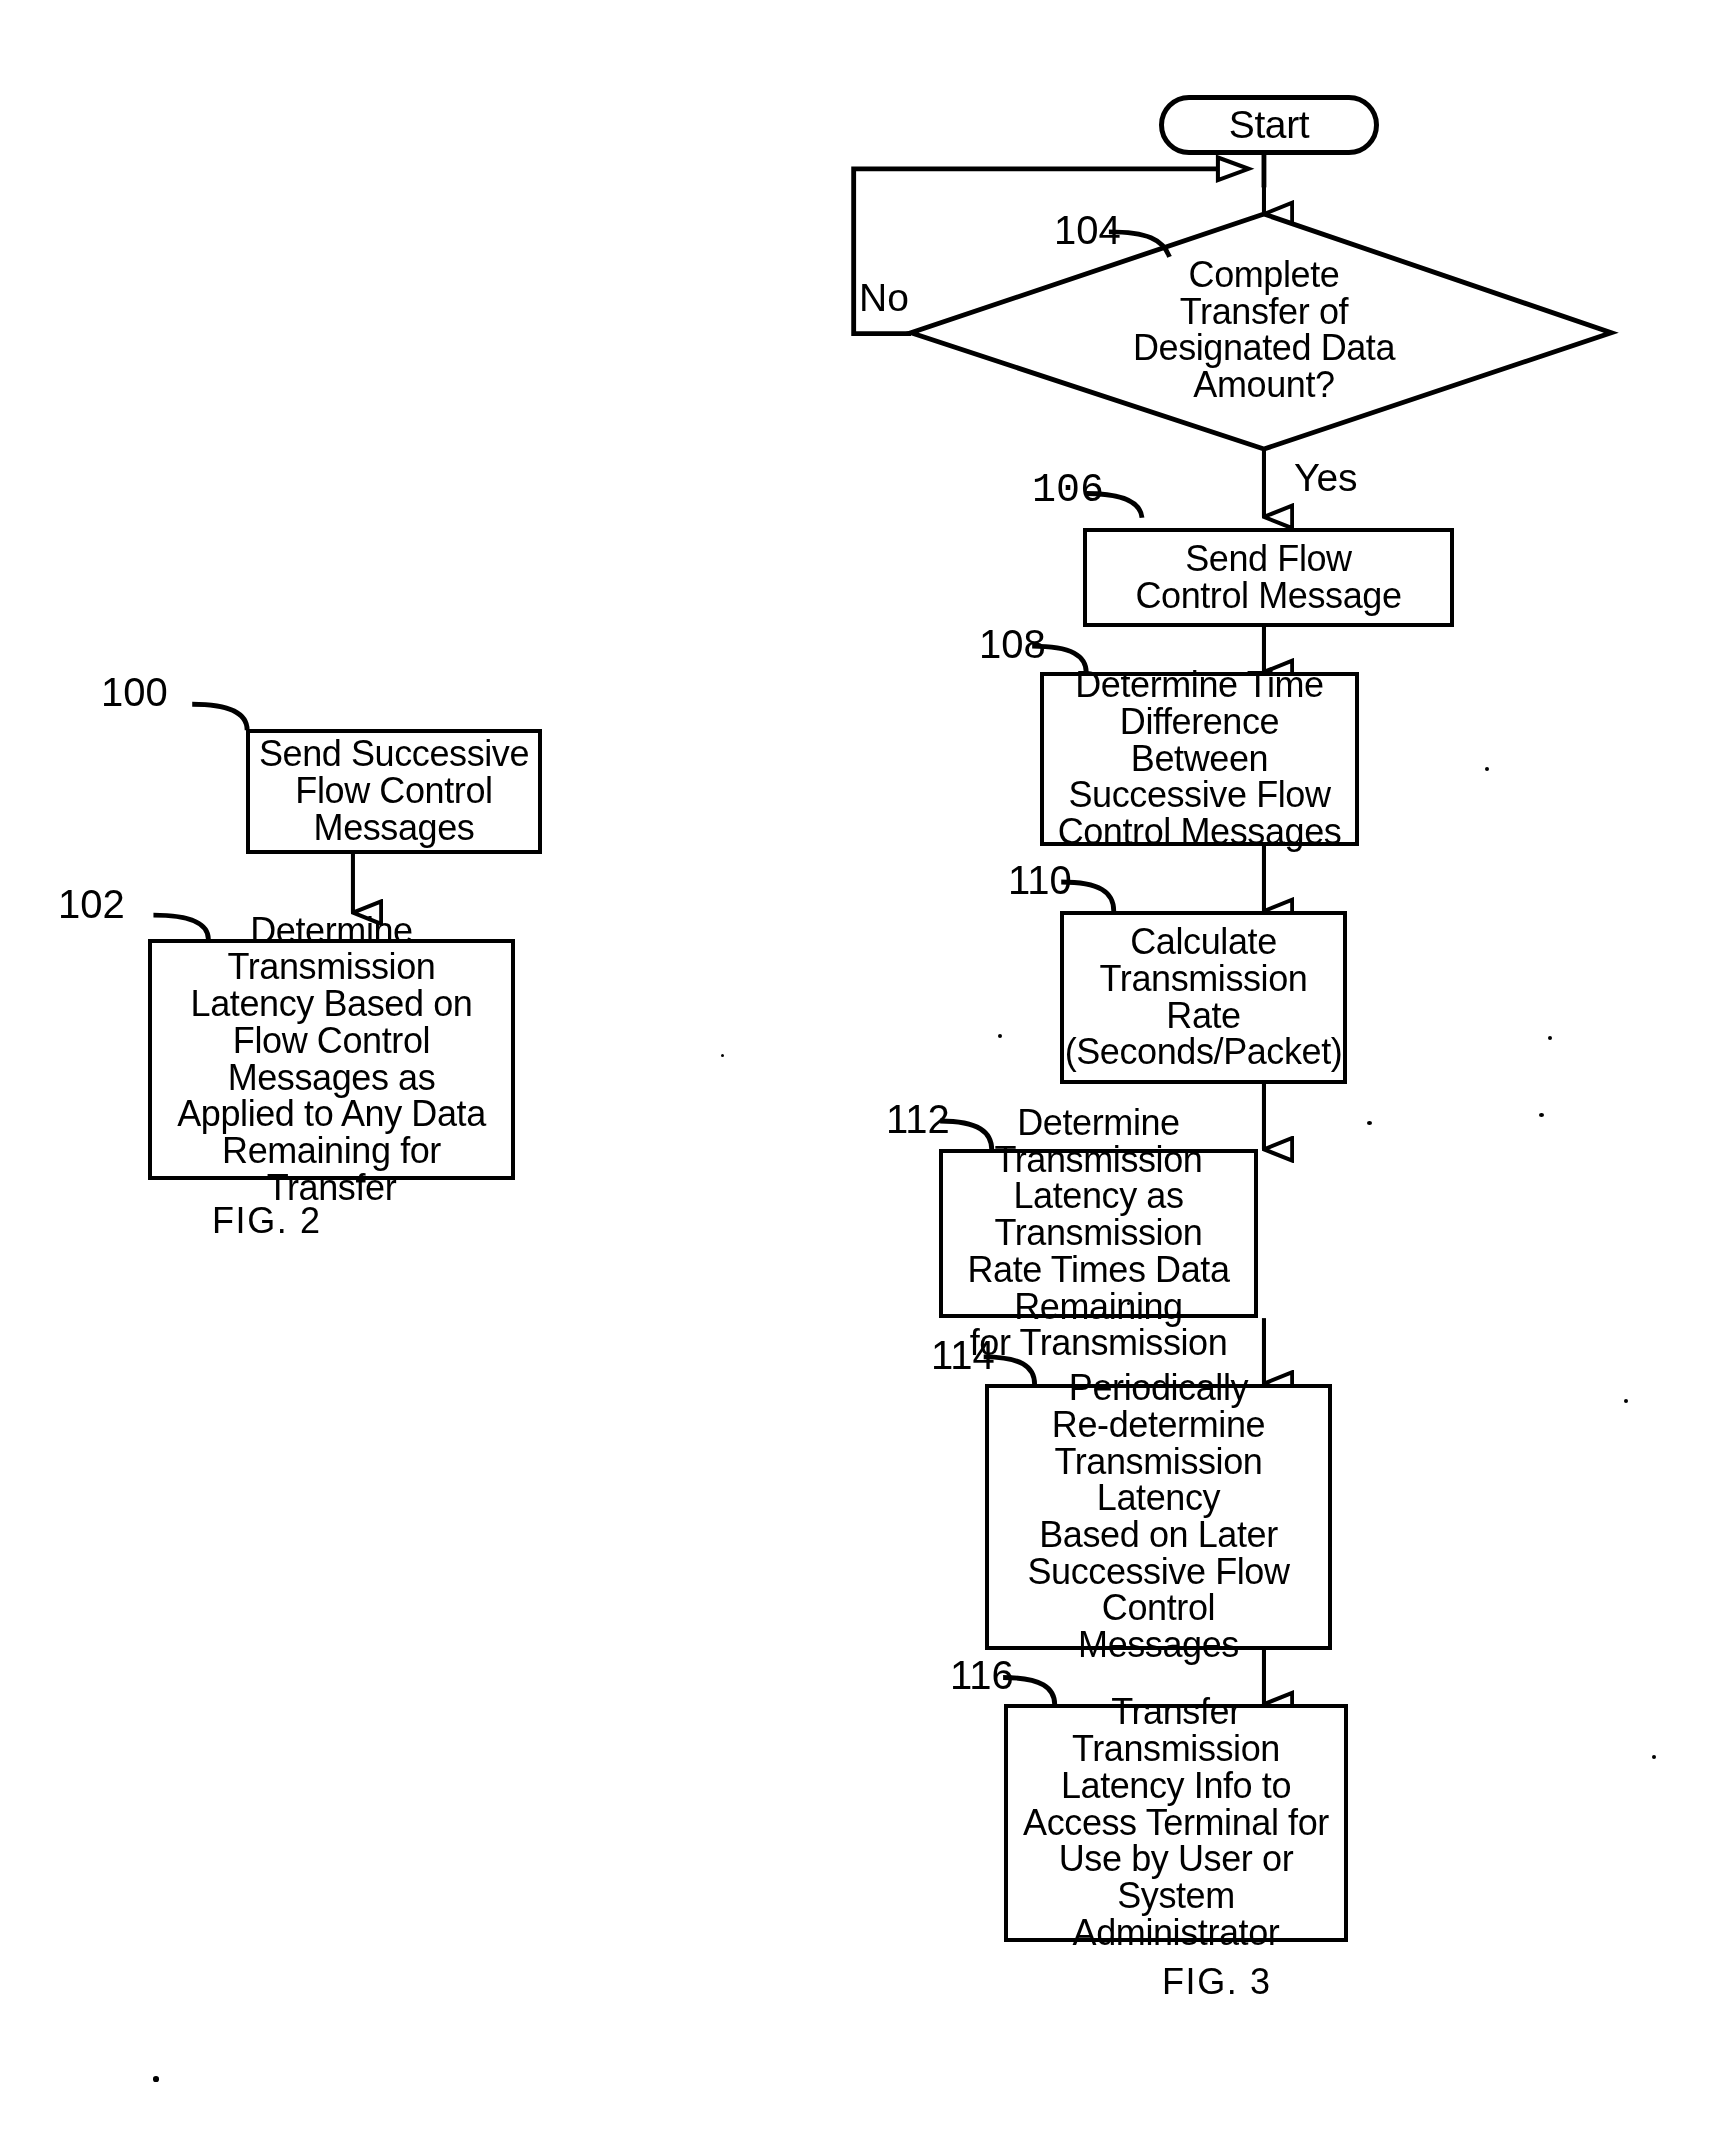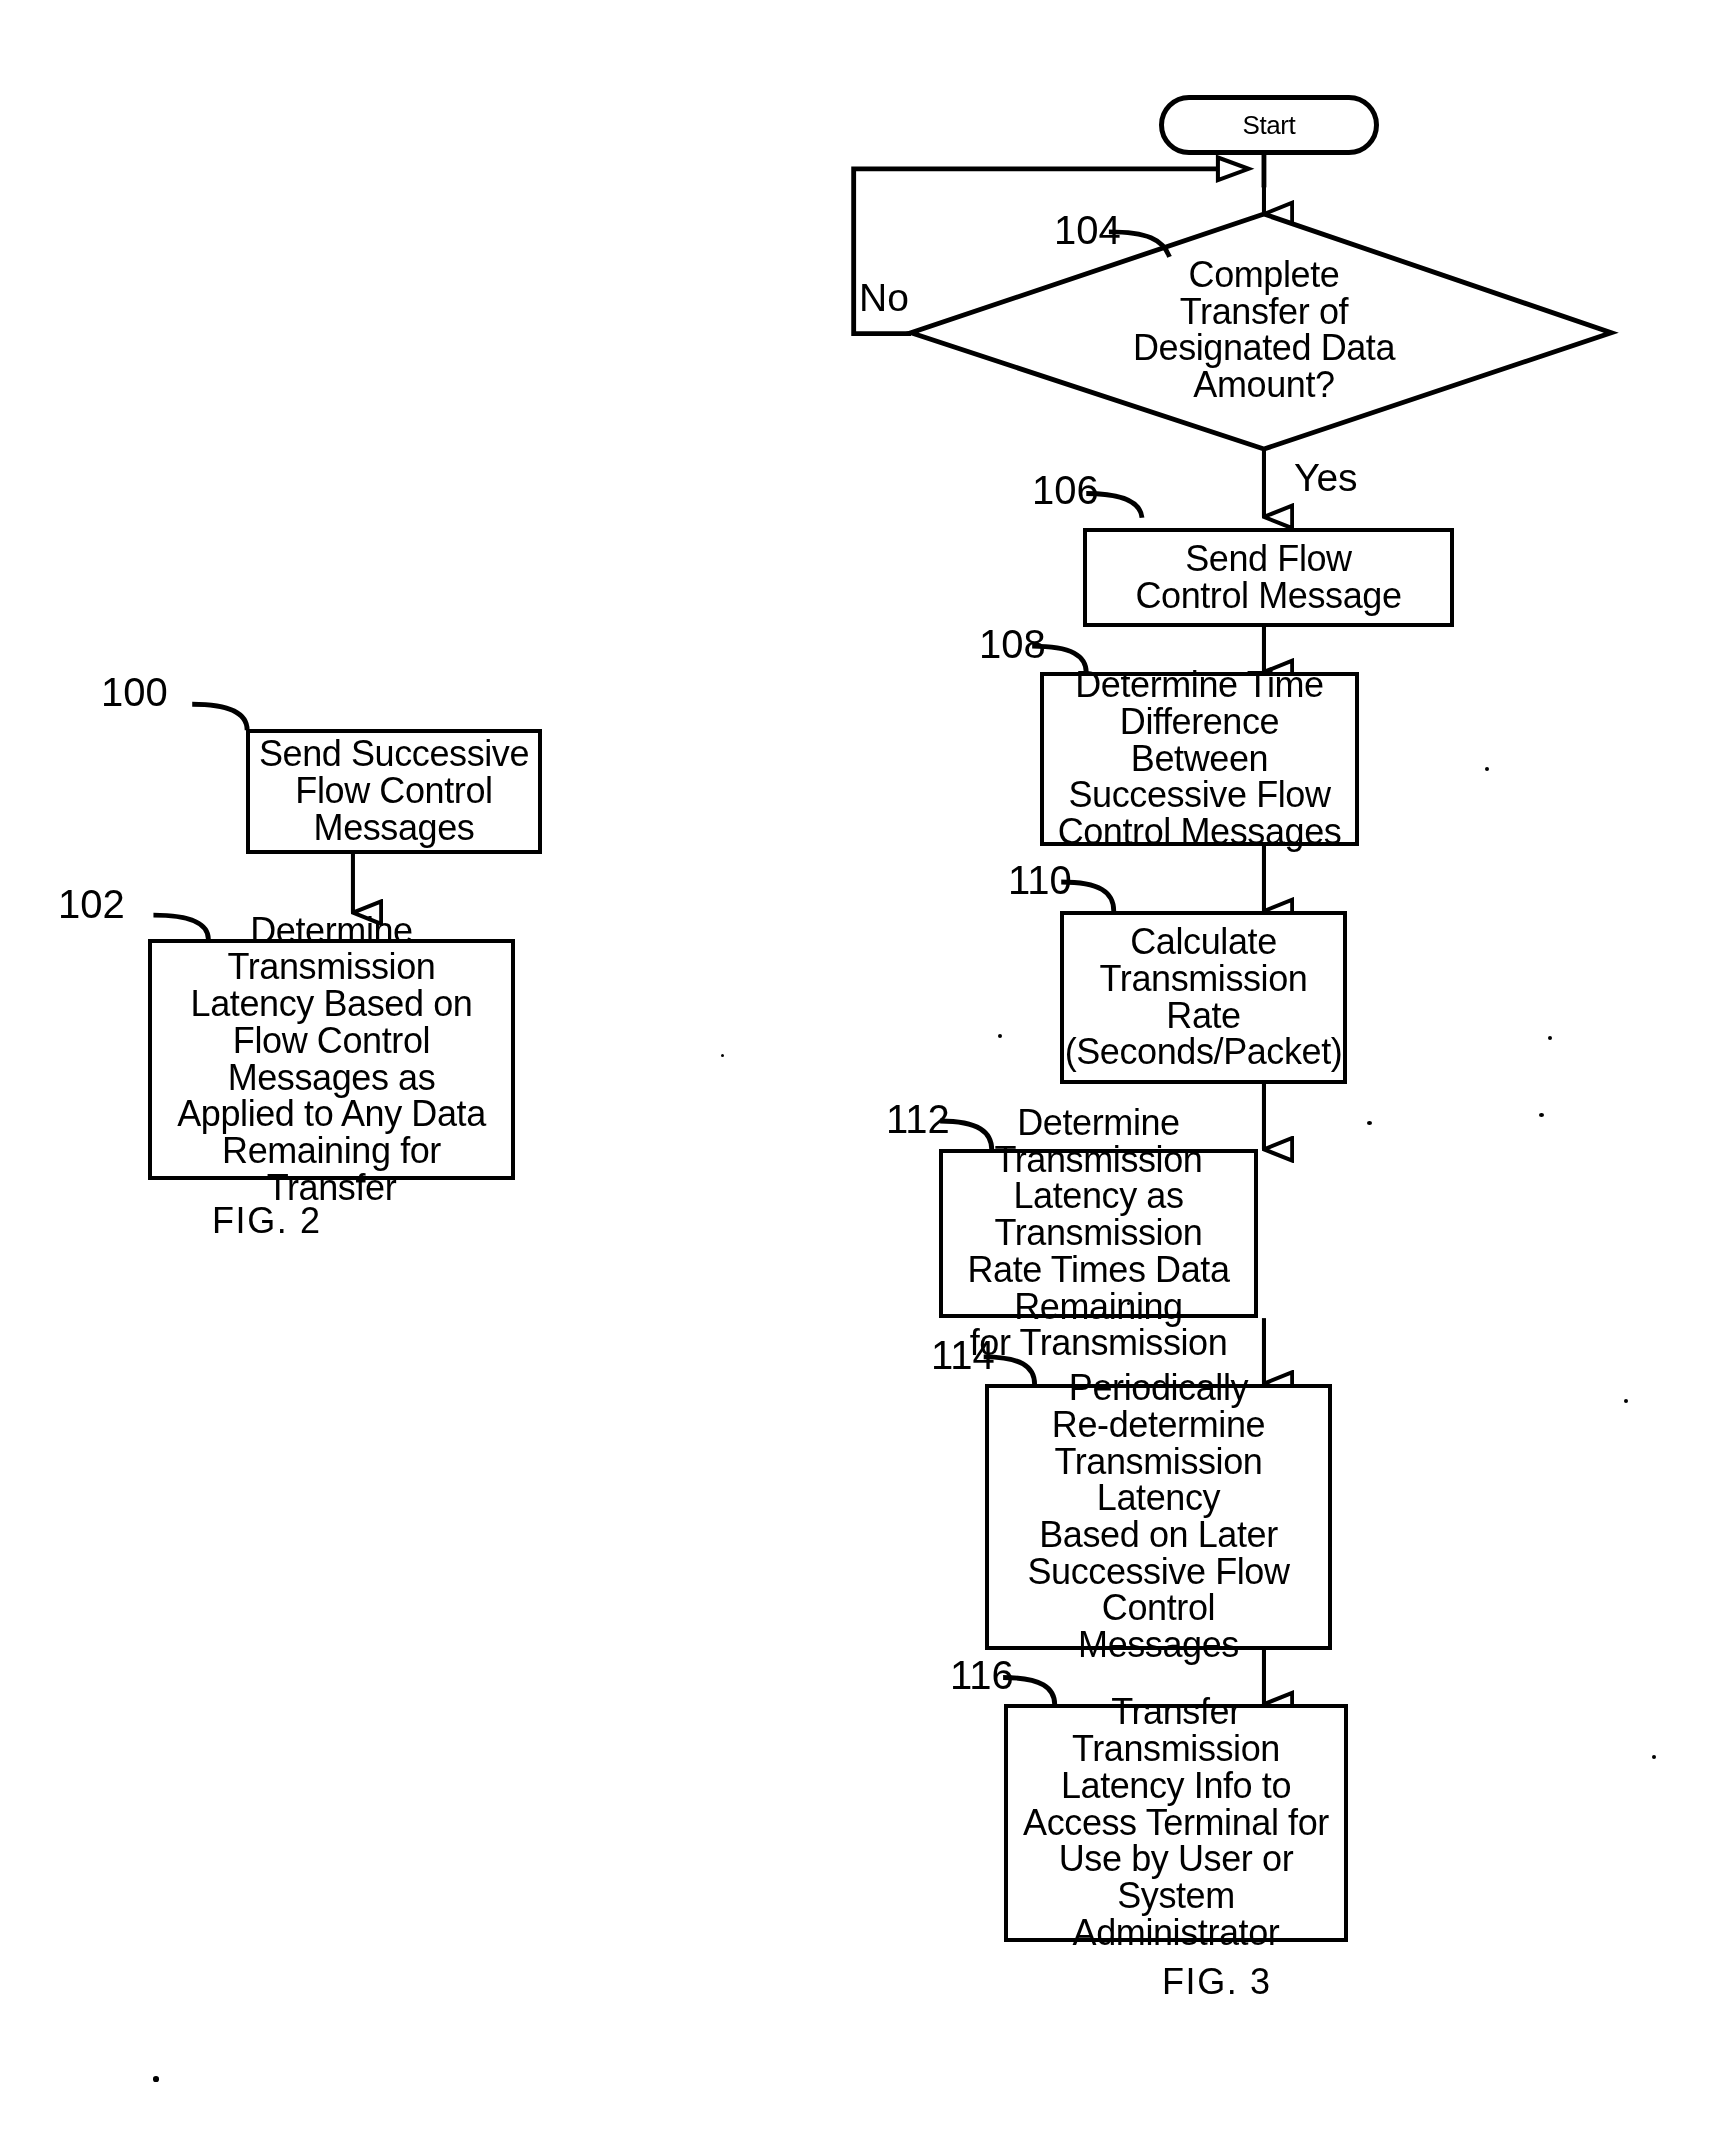--- a/index.html
+++ b/index.html
@@ -44,21 +44,21 @@
     font-size: 36px;
   }
   .proc .txt {
     white-space: pre-line;
     padding: 0 3.2px;
   }
   .terminator {
     border: 5.7px solid #000;
     border-radius: 34px;
     background: #fff;
-    font-size: 26px;
+    font-size: 39px;
   }
   .reftag {
     position: absolute;
     font-size: 40px;
     letter-spacing: 0px;
     white-space: nowrap;
   }
   .edgelabel {
     position: absolute;
     font-size: 39px;
@@ -203,21 +203,21 @@
 
   <div class="diamond-text" style="left:1066px; top:257px; width:396px;">Complete
 Transfer of
 Designated Data
 Amount?</div>
 
   <div class="edgelabel" style="left:859px; top:276px;">No</div>
 
   <div class="edgelabel" style="left:1294px; top:456px;">Yes</div>
 
-  <div class="reftag" style="left:1032px; top:468px;">106</div>
+  <div class="reftag" style="left:1032px; top:468px;font-family:Liberation Mono, monospace;">106</div>
 
   <div class="node proc" style="left:1083px; top:517px; width:371px; height:99px;margin-top:11px;">
     <span class="txt">Send Flow
 Control Message</span>
   </div>
 
   <div class="reftag" style="left:979px; top:622px;">108</div>
 
   <div class="node proc" style="left:1040px; top:672px; width:319px; height:174px;">
     <span class="txt">Determine Time

